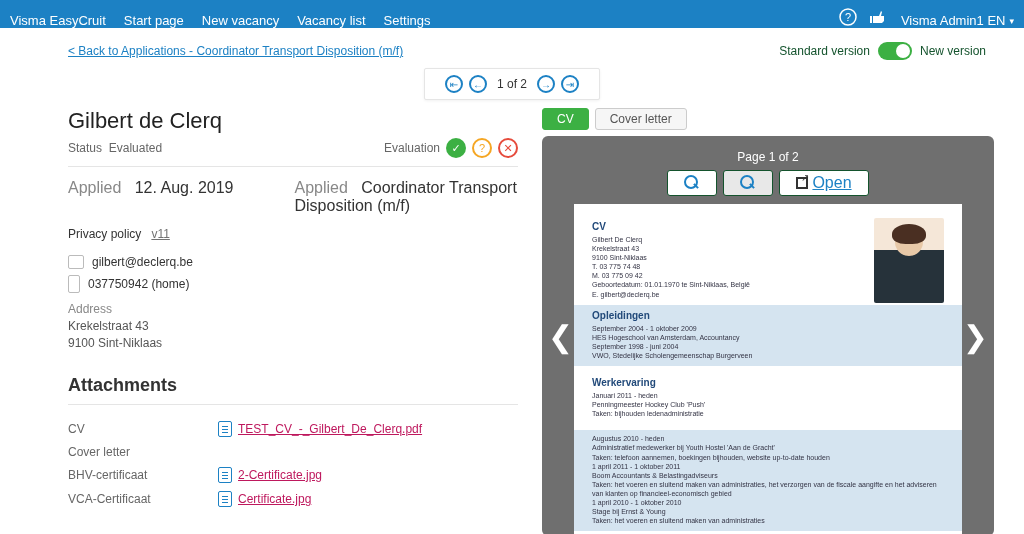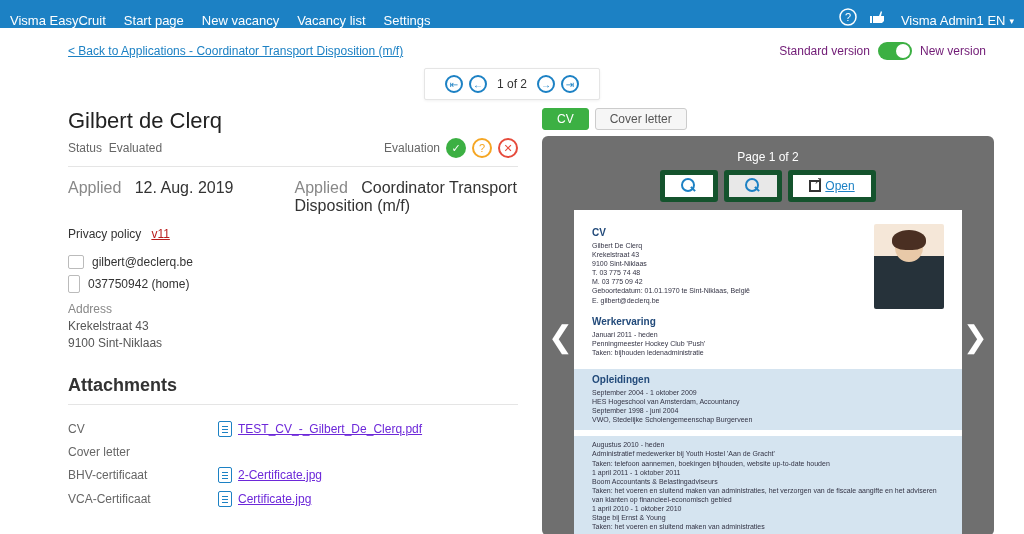--- a/index.html
+++ b/index.html
@@ -8,21 +8,21 @@
   .topnav { background:#1c81c4; color:#fff; height:28px; display:flex; align-items:flex-end; padding:0 10px; font-size:13px; }
   .topnav .brand { font-weight:400; margin-right:18px; }
   .topnav .navitem { margin-right:18px; cursor:pointer; }
   .topnav .spacer { flex:1; }
   .topnav .ricon { width:22px; height:22px; display:flex; align-items:center; justify-content:center; margin-left:6px; }
   .topnav .user { margin-left:14px; display:flex; align-items:center; gap:4px; }
   
   .subbar { display:flex; align-items:center; padding:14px 30px 8px 68px; font-size:12px; }
   .subbar a { color:#1c81c4; text-decoration:underline; }
   .subbar .spacer { flex:1; }
-  .subbar .verlabel { color:#701a75; margin:0 8px; }
+  .subbar .verlabel { color:#14532d; margin:0 8px; }
   .toggle { width:34px; height:18px; background:#3cb043; border-radius:9px; position:relative; display:inline-block; vertical-align:middle; }
   .toggle::after { content:""; position:absolute; right:2px; top:2px; width:14px; height:14px; background:#fff; border-radius:50%; }
   
   .pager-wrap { display:flex; justify-content:center; margin-bottom:8px; }
   .pager { border:1px solid #e5e5e5; background:#fff; box-shadow:0 1px 3px rgba(0,0,0,.06); display:flex; align-items:center; gap:6px; padding:6px 20px; border-radius:2px; }
   .pager .pbtn { width:18px; height:18px; border:2px solid #1c81c4; border-radius:50%; display:flex; align-items:center; justify-content:center; color:#1c81c4; font-size:10px; cursor:pointer; }
   .pager .ptxt { font-size:12px; color:#333; margin:0 4px; }
   
   .main { display:flex; padding:0 30px 0 68px; gap:24px; }
   .left { flex:0 0 450px; }
@@ -30,40 +30,40 @@
   .candname { font-size:22px; color:#222; font-weight:400; }
   .statusrow { display:flex; align-items:center; margin-top:4px; font-size:12px; color:#666; }
   .statusrow .spacer { flex:1; }
   .evalbtn { width:20px; height:20px; border-radius:50%; display:inline-flex; align-items:center; justify-content:center; margin-left:6px; font-size:11px; }
   .eval-pos { background:#3cb043; color:#fff; }
   .eval-neu { border:2px solid #f5a623; color:#f5a623; background:#fff; }
   .eval-neg { border:2px solid #e64b3c; color:#e64b3c; background:#fff; }
   .hr { border-top:1px solid #e5e5e5; margin:8px 0 12px; }
   .detgrid { display:flex; gap:24px; font-size:16px; }
   .detgrid .lbl { color:#888; }
-  .linkblue { color:#b91c1c; text-decoration:underline; }
+  .linkblue { color:#737373; text-decoration:underline; }
   .contact { margin-top:14px; font-size:12px; }
   .contact .row { display:flex; align-items:center; gap:8px; margin-bottom:6px; }
   .icon-box { width:16px; height:14px; border:1px solid #bbb; border-radius:2px; display:inline-block; }
   .addr { margin-top:8px; font-size:12px; color:#555; line-height:1.4; }
   .secthead { font-size:18px; color:#333; font-weight:700; margin-top:24px; }
   .att-table { margin-top:10px; font-size:12px; }
   .att-row { display:flex; align-items:center; padding:4px 0; }
   .att-row .atype { width:150px; color:#666; }
-  .att-row .fname { color:#6d28d9; display:flex; align-items:center; gap:6px;text-decoration:underline; }
+  .att-row .fname { color:#be185d; display:flex; align-items:center; gap:6px;text-decoration:underline; }
   .fileicon { width:14px; height:16px; border:1px solid #1c81c4; border-radius:2px; position:relative; }
   .fileicon::before { content:""; position:absolute; left:3px; right:3px; top:4px; height:1px; background:#1c81c4; box-shadow:0 3px 0 #1c81c4, 0 6px 0 #1c81c4; }
   
   .doctabs { display:flex; gap:6px; margin-bottom:6px; justify-content:flex-start; }
   .doctab { padding:3px 14px; border-radius:3px; font-size:12px; border:1px solid #ccc; background:#f6f6f6; color:#555; cursor:pointer; }
   .doctab.active { background:#3cb043; color:#fff; border-color:#3cb043; }
   .viewer { background:#6f6f6f; border-radius:6px; padding:14px 32px 0; position:relative; height:400px; overflow:hidden; }
   .viewer .vhead { text-align:center; color:#fff; font-size:12px; margin-bottom:6px; }
   .vtoolbar { display:flex; justify-content:center; gap:6px; margin-bottom:8px; }
-  .vtbtn { background:#fff; border:5px solid #14532d; border-radius:3px; padding:3px 16px; font-size:12px; display:flex; align-items:center; gap:4px; cursor:pointer; color:#1c81c4;text-decoration:underline; }
+  .vtbtn { background:#fff; border:1px solid #14532d; border-radius:3px; padding:3px 16px; font-size:16px; display:flex; align-items:center; gap:4px; cursor:pointer; color:#1c81c4;text-decoration:underline; }
   .vtbtn.act { background:#e8e8e8; }
   .page { background:#fff; height:340px; padding:16px 18px; font-size:7px; line-height:1.3; color:#334; position:relative; overflow:hidden; }
   .page .photo { position:absolute; right:18px; top:14px; width:70px; height:85px; background:linear-gradient(180deg,#f5e7d8 0%,#f5e7d8 38%,#26323a 38%,#26323a 100%); border-radius:2px; overflow:hidden; }
   .page .photo::before { content:""; position:absolute; left:50%; top:10px; transform:translateX(-50%); width:28px; height:28px; background:#e8c9a8; border-radius:50%; }
   .page .photo::after { content:""; position:absolute; left:50%; top:6px; transform:translateX(-50%); width:34px; height:20px; background:#4a2f22; border-radius:50% 50% 40% 40%; }
   .page h4 { color:#224a7a; font-size:10px; margin-bottom:2px; font-weight:bold; }
   .page .sec { background:#d5e4f0; margin:6px -18px 0; padding:4px 18px 6px; }
   .page .sec.alt { background:transparent; }
   .arrow { position:absolute; top:50%; transform:translateY(-50%); color:#fff; font-size:30px; cursor:pointer; }
   .arrow.l { left:6px; } .arrow.r { right:6px; }
@@ -222,33 +222,33 @@
         <div class="photo"></div>
         <h4>CV</h4>
         <div>Gilbert De Clerq</div>
         <div>Krekelstraat 43</div>
         <div>9100 Sint-Niklaas</div>
         <div>T. 03 775 74 48</div>
         <div>M. 03 775 09 42</div>
         <div>Geboortedatum: 01.01.1970 te Sint-Niklaas, België</div>
         <div>E. gilbert@declerq.be</div>
 
-        <div class="sec alt">
-          <h4>Werkervaring</h4>
-          <div>Januari 2011 - heden</div>
-          <div>Penningmeester Hockey Club 'Push'</div>
-          <div>Taken: bijhouden ledenadministratie</div>
-        </div>
-
         <div class="sec">
           <h4>Opleidingen</h4>
           <div>September 2004 - 1 oktober 2009</div>
           <div>HES Hogeschool van Amsterdam, Accountancy</div>
           <div>September 1998 - juni 2004</div>
           <div>VWO, Stedelijke Scholengemeenschap Burgerveen</div>
+        </div>
+
+        <div class="sec alt">
+          <h4>Werkervaring</h4>
+          <div>Januari 2011 - heden</div>
+          <div>Penningmeester Hockey Club 'Push'</div>
+          <div>Taken: bijhouden ledenadministratie</div>
         </div>
         <div class="sec">
           <div>Augustus 2010 - heden</div>
           <div>Administratief medewerker bij Youth Hostel 'Aan de Gracht'</div>
           <div>Taken: telefoon aannemen, boekingen bijhouden, website up-to-date houden</div>
           <div>1 april 2011 - 1 oktober 2011</div>
           <div>Boom Accountants &amp; Belastingadviseurs</div>
           <div>Taken: het voeren en sluitend maken van administraties, het verzorgen van de fiscale aangifte en het adviseren van klanten op financieel-economisch gebied</div>
           <div>1 april 2010 - 1 oktober 2010</div>
           <div>Stage bij Ernst &amp; Young</div>

